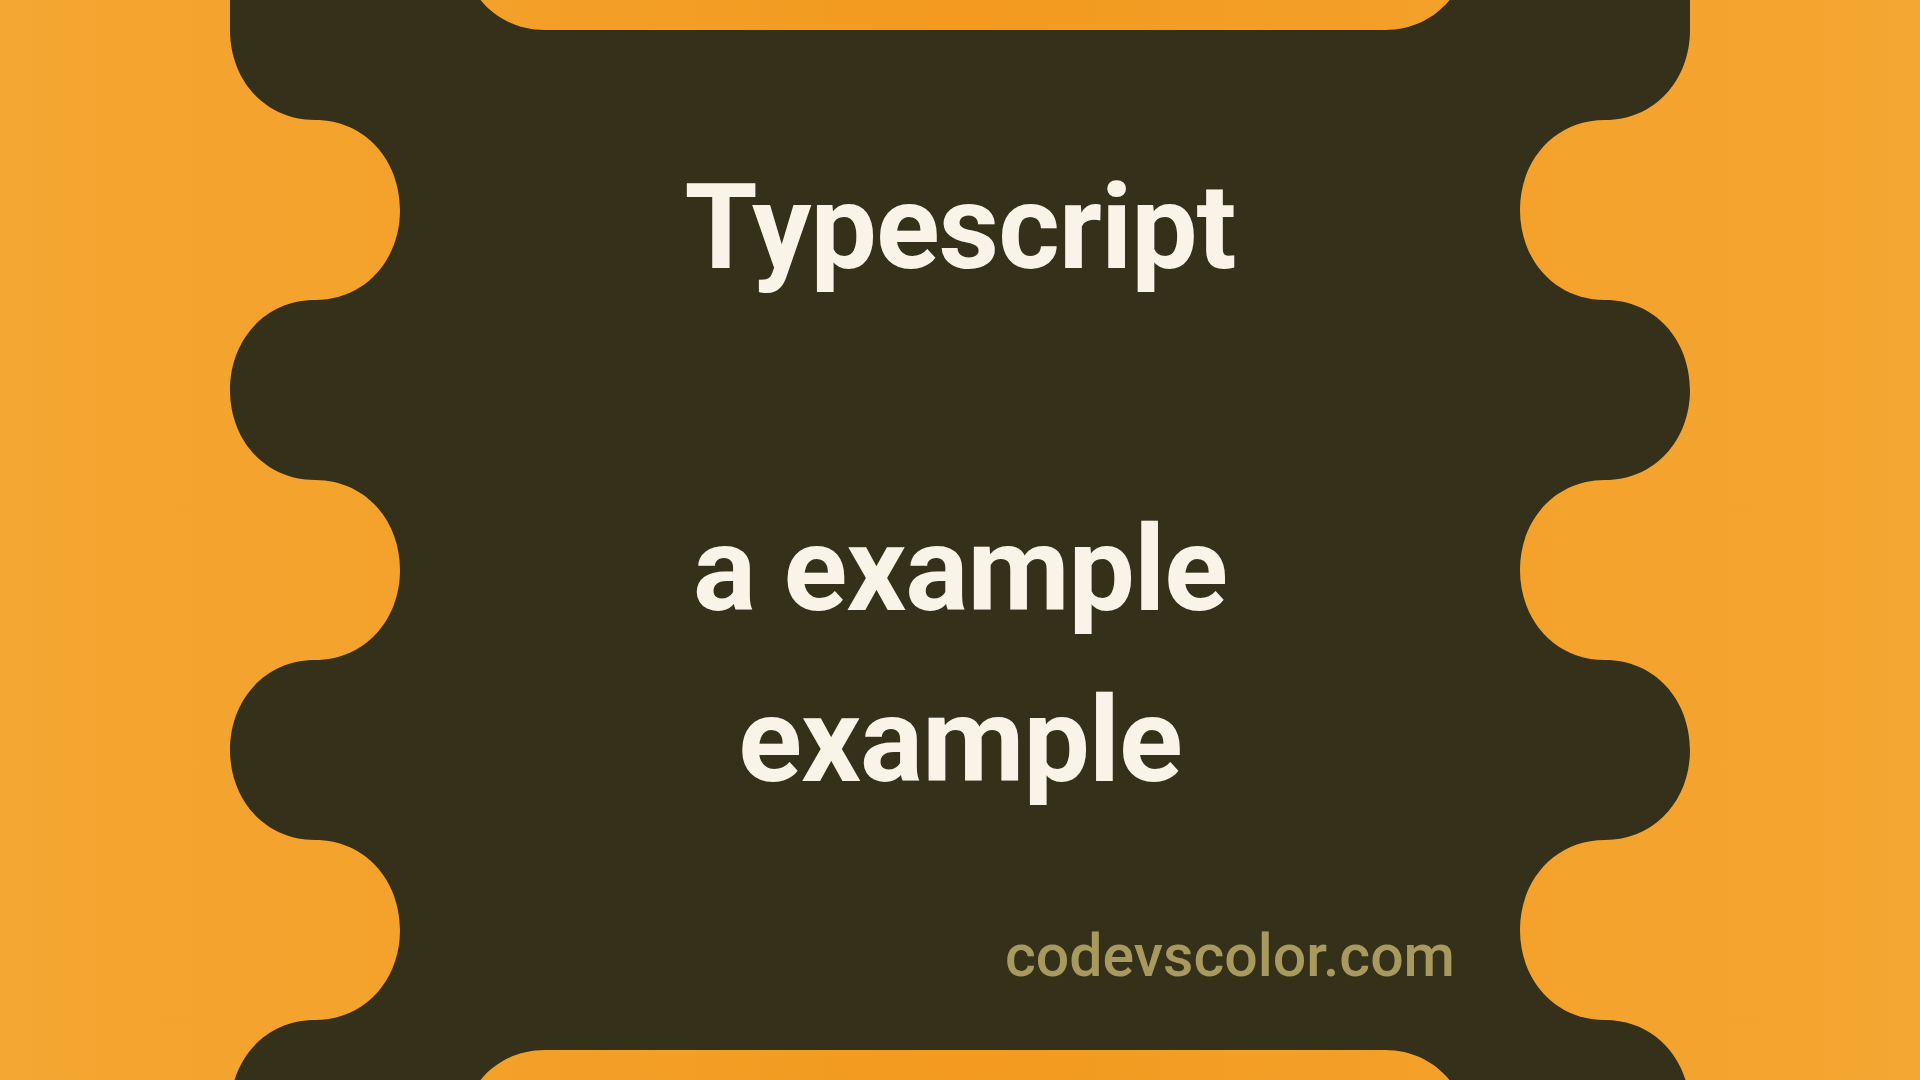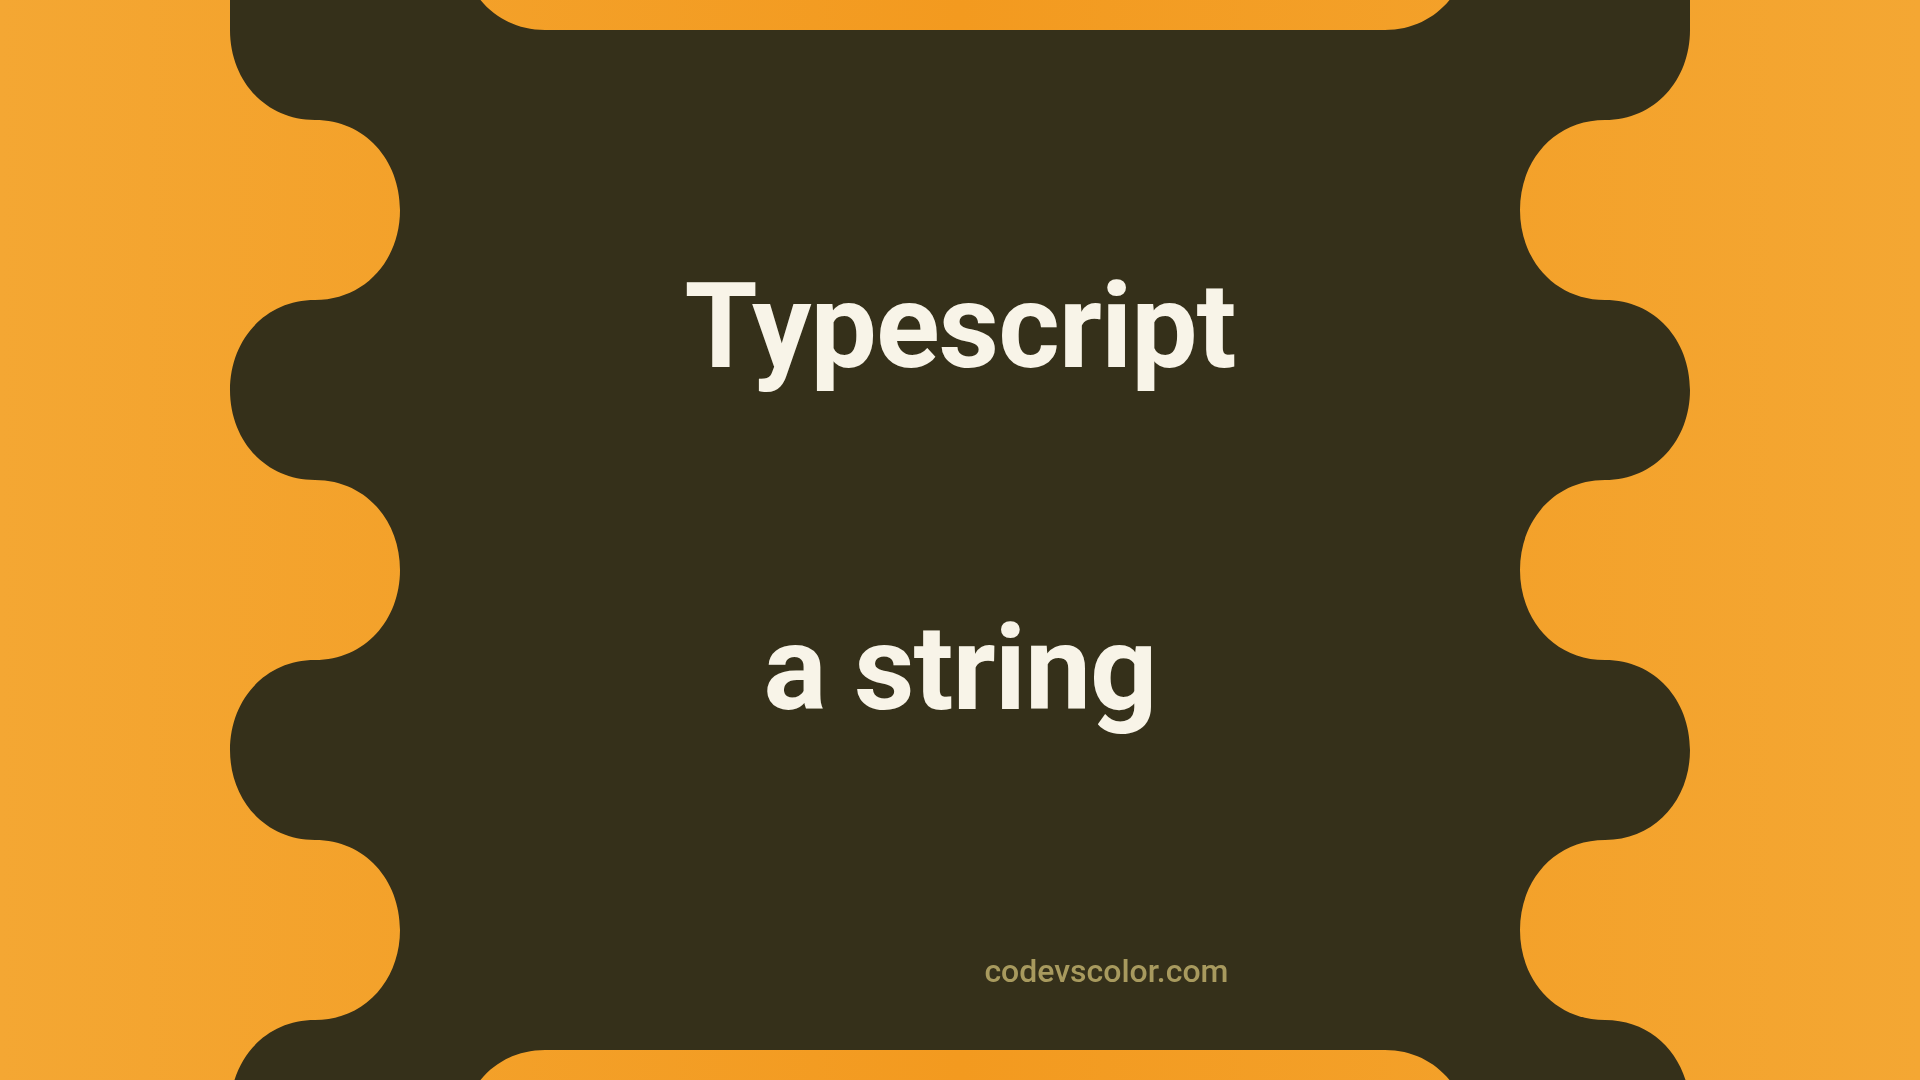--- a/index.html
+++ b/index.html
@@ -59,21 +59,21 @@
       line-height: 1.45;
       letter-spacing: -1px;
     }
     
     .watermark {
       position: absolute;
       bottom: 90px;
       left: 50%;
       transform: translateX(10%);
       color: #a89a5e;
-      font-size: 32px;
+      font-size: 59px;
       font-weight: 500;
       z-index: 10;
       margin-top: 10px;
     }
   </style>
 </head>
 <body>
 
 <div class="blob-container">
   <div class="blob-shape">
@@ -125,18 +125,19 @@
         L 460,-100
         Z
       "></path>
     </svg>
   </div>
 
   <div class="content">
     <div class="title">
       <span>Typescript</span><br>
       <br>
-      <span>a string</span><br>
+      <span>a example</span><br>
+      <span>example</span>
     </div>
   </div>
 
   <div class="watermark">codevscolor.com</div>
 </div>
 
 </body></html>

